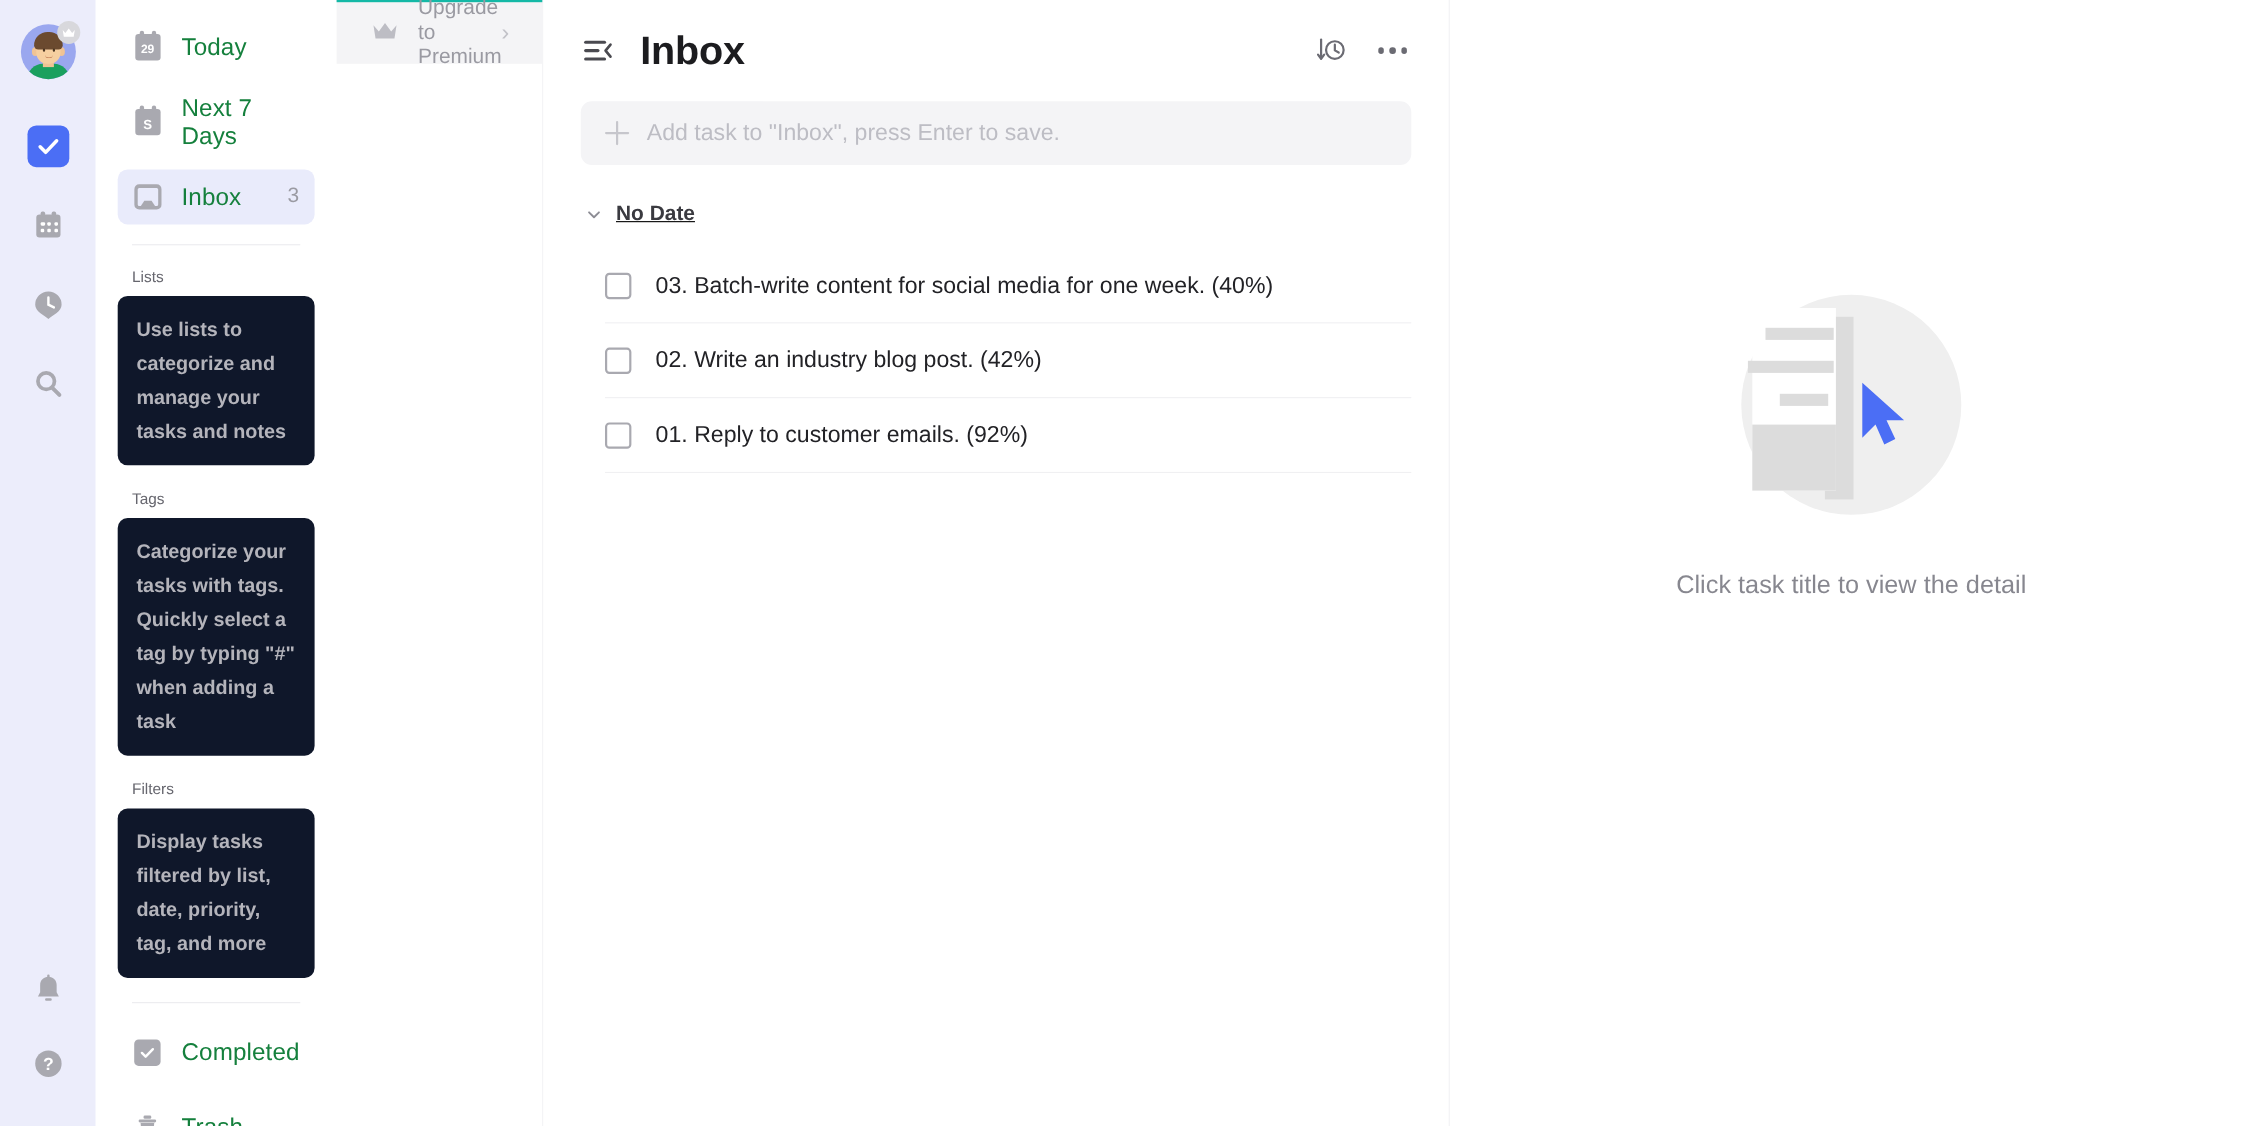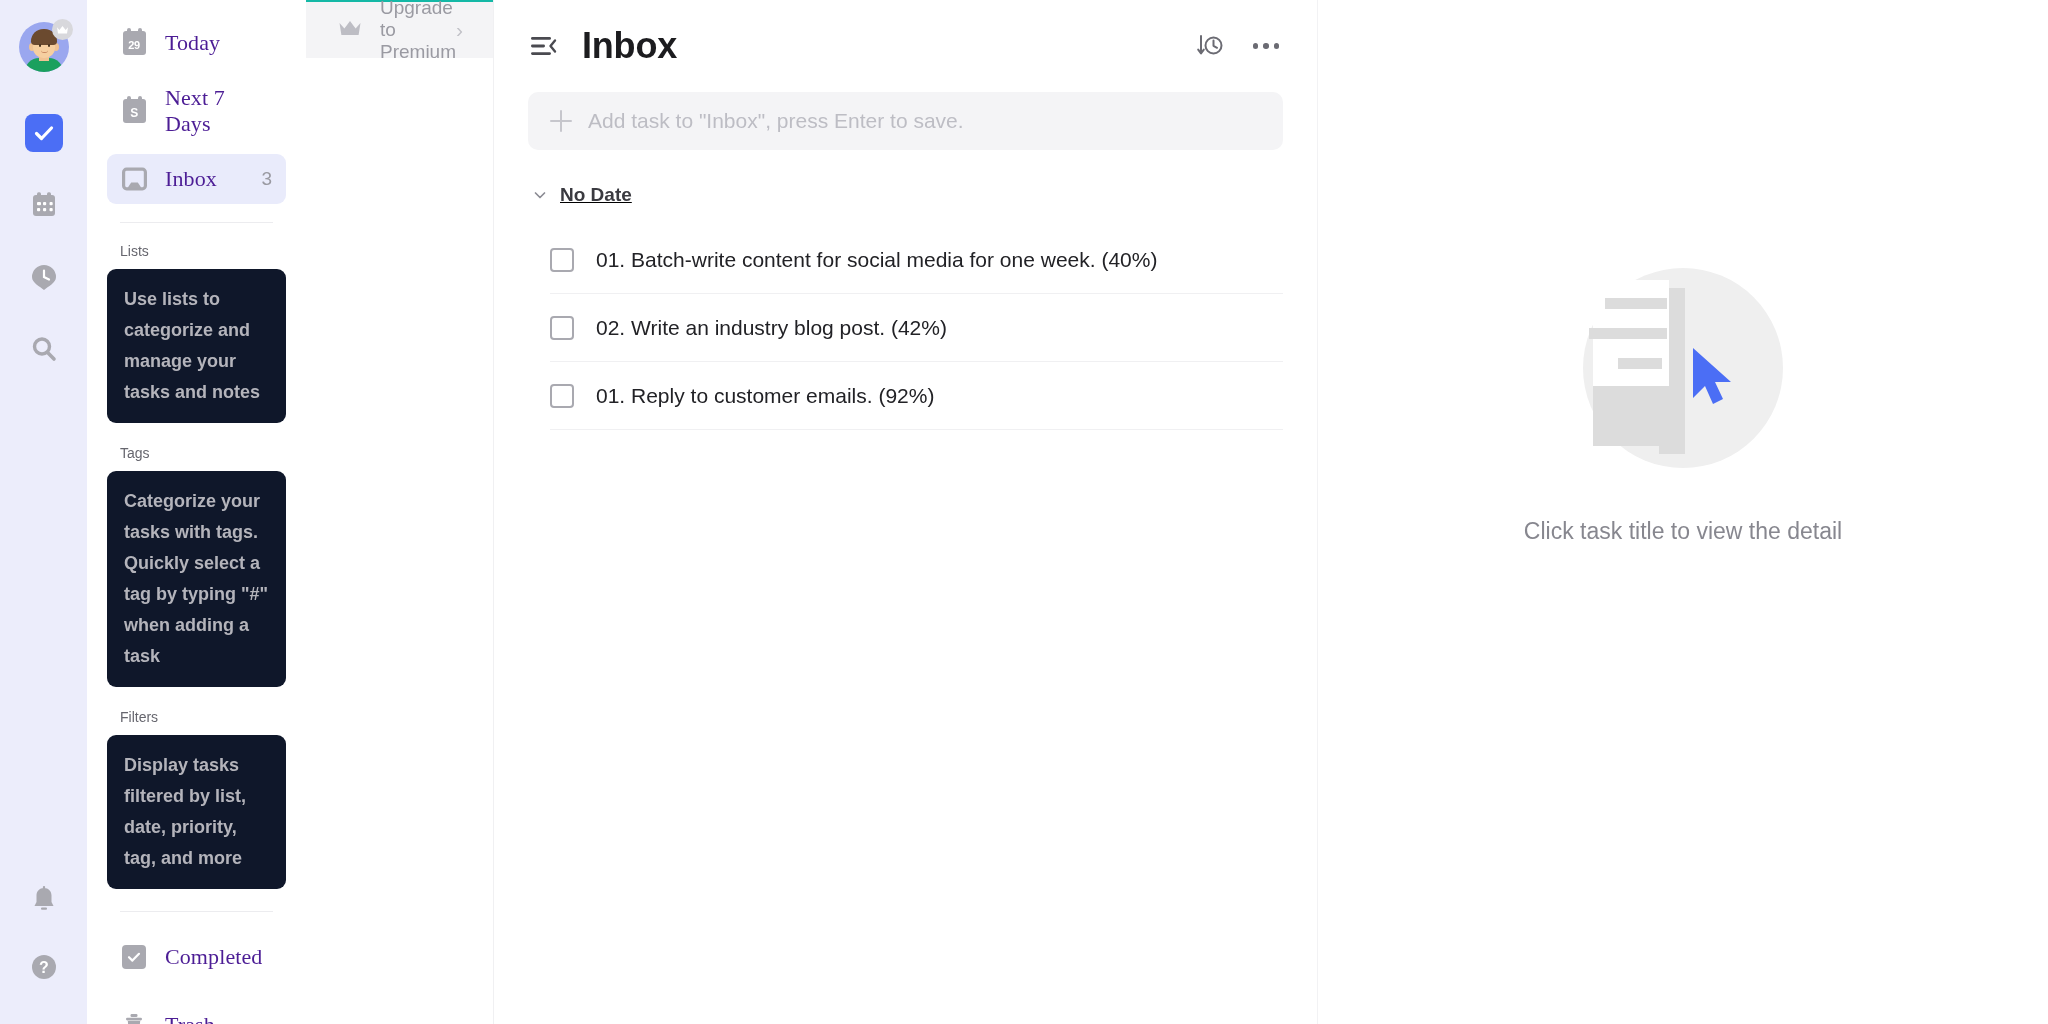--- a/index.html
+++ b/index.html
@@ -63,21 +63,21 @@
   }
   .sb-scroll { flex: 1 1 auto; padding: 18px 20px 0 20px; overflow: hidden; }
   .nav-item {
     display: flex; align-items: center; height: 50px;
     padding: 0 14px; border-radius: 9px; cursor: pointer;
     margin-bottom: 18px;
   }
   .nav-item.selected { background: #e9ebfb; }
   .nav-icon { width: 26px; height: 26px; flex: 0 0 26px; margin-right: 18px;
     display: flex; align-items: center; justify-content: center; }
-  .nav-label { font-size: 22px; color: #4c1d95; letter-spacing: .1px; font-family: Liberation Serif, serif; }
+  .nav-label { font-size: 22px; color: #15803d; letter-spacing: .1px; }
   .nav-count { margin-left: auto; font-size: 19px; color: #9a9aa2; }
 
   .cal-icon { position: relative; width: 23px; height: 24px;
     background: #a9a9b0; border-radius: 3px; }
   .cal-icon:before, .cal-icon:after {
     content: ""; position: absolute; top: -3px; width: 4px; height: 5px;
     background: #a9a9b0; border-radius: 2px; }
   .cal-icon:before { left: 4px; } .cal-icon:after { right: 4px; }
   .cal-txt { position: absolute; inset: 0; display: flex; align-items: center;
     justify-content: center; color: #fff; font-size: 11px; font-weight: bold;
@@ -362,21 +362,21 @@
         <svg width="16" height="16" viewBox="0 0 16 16">
             <path d="M3.5 6 L8 10.5 L12.5 6" stroke="#8c8c94" stroke-width="1.7" fill="none" stroke-linecap="round" stroke-linejoin="round"></path>
           </svg>
       </span>
       <span class="grp-label">No Date</span>
     </div>
 
     <div>
       <div class="task-row">
         <span class="task-chk"></span>
-        <span class="task-title">01. Batch-write content for social media for one week. (40%)</span>
+        <span class="task-title">03. Batch-write content for social media for one week. (40%)</span>
       </div>
       <div class="task-row">
         <span class="task-chk"></span>
         <span class="task-title">02. Write an industry blog post. (42%)</span>
       </div>
       <div class="task-row">
         <span class="task-chk"></span>
         <span class="task-title">01. Reply to customer emails. (92%)</span>
       </div>
     </div>

